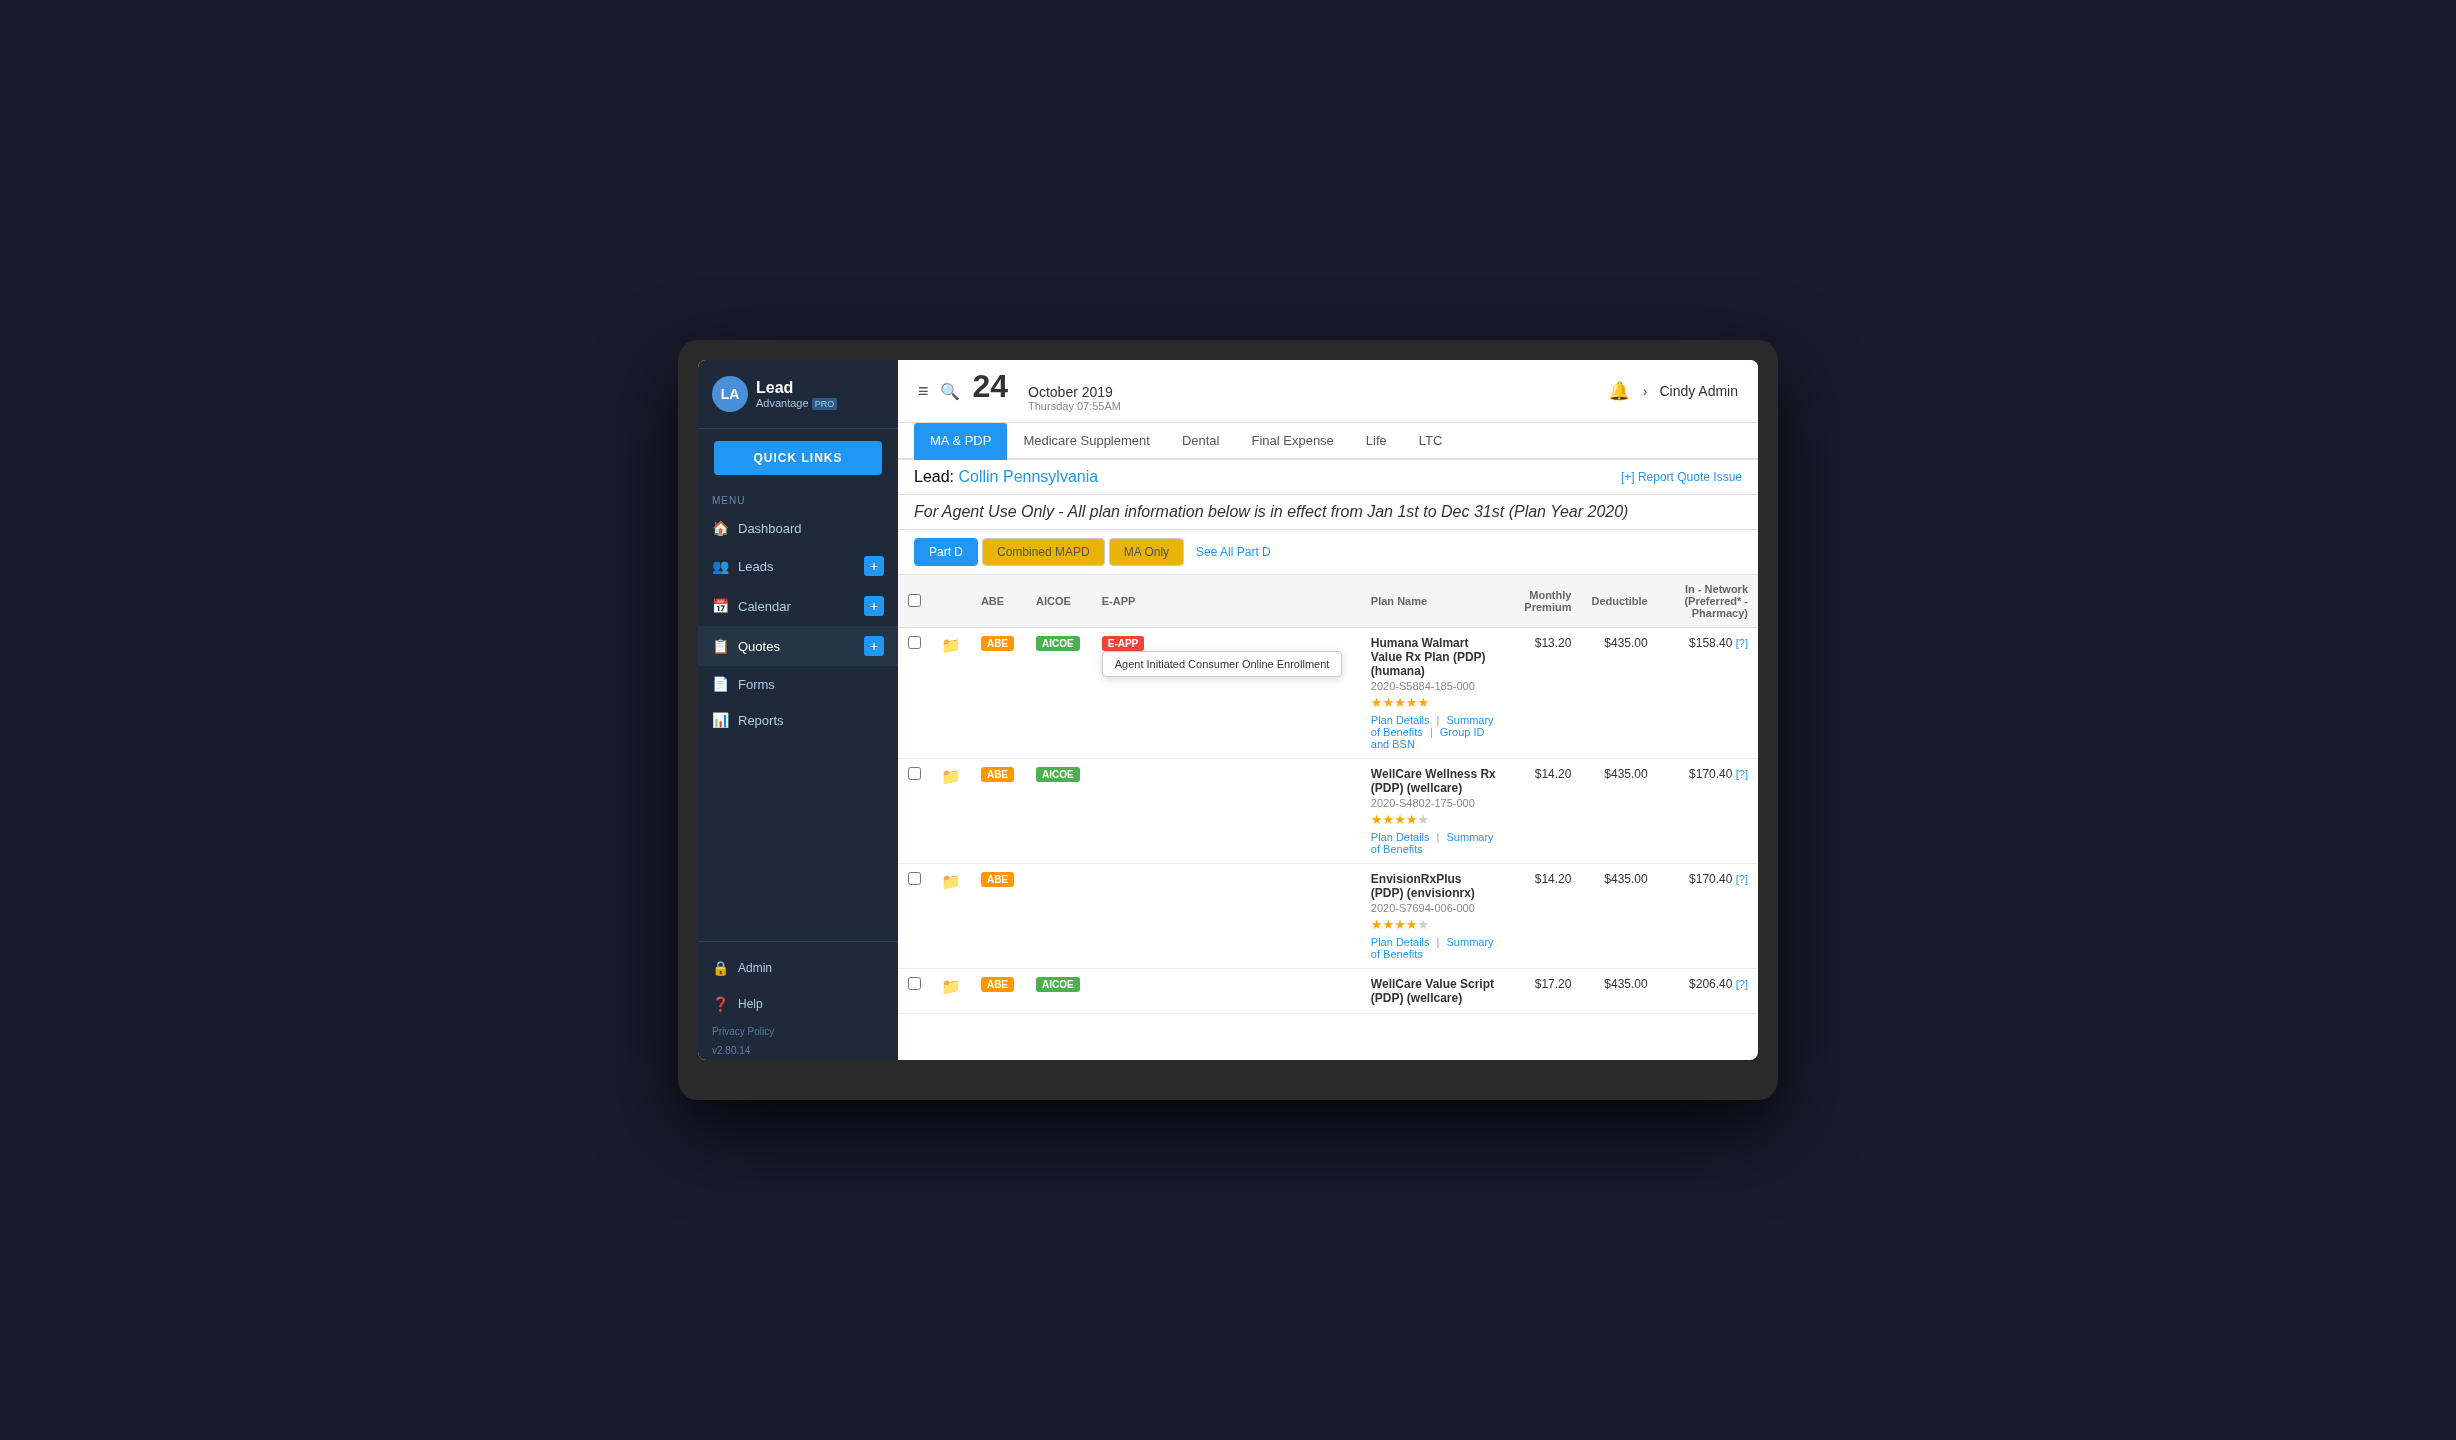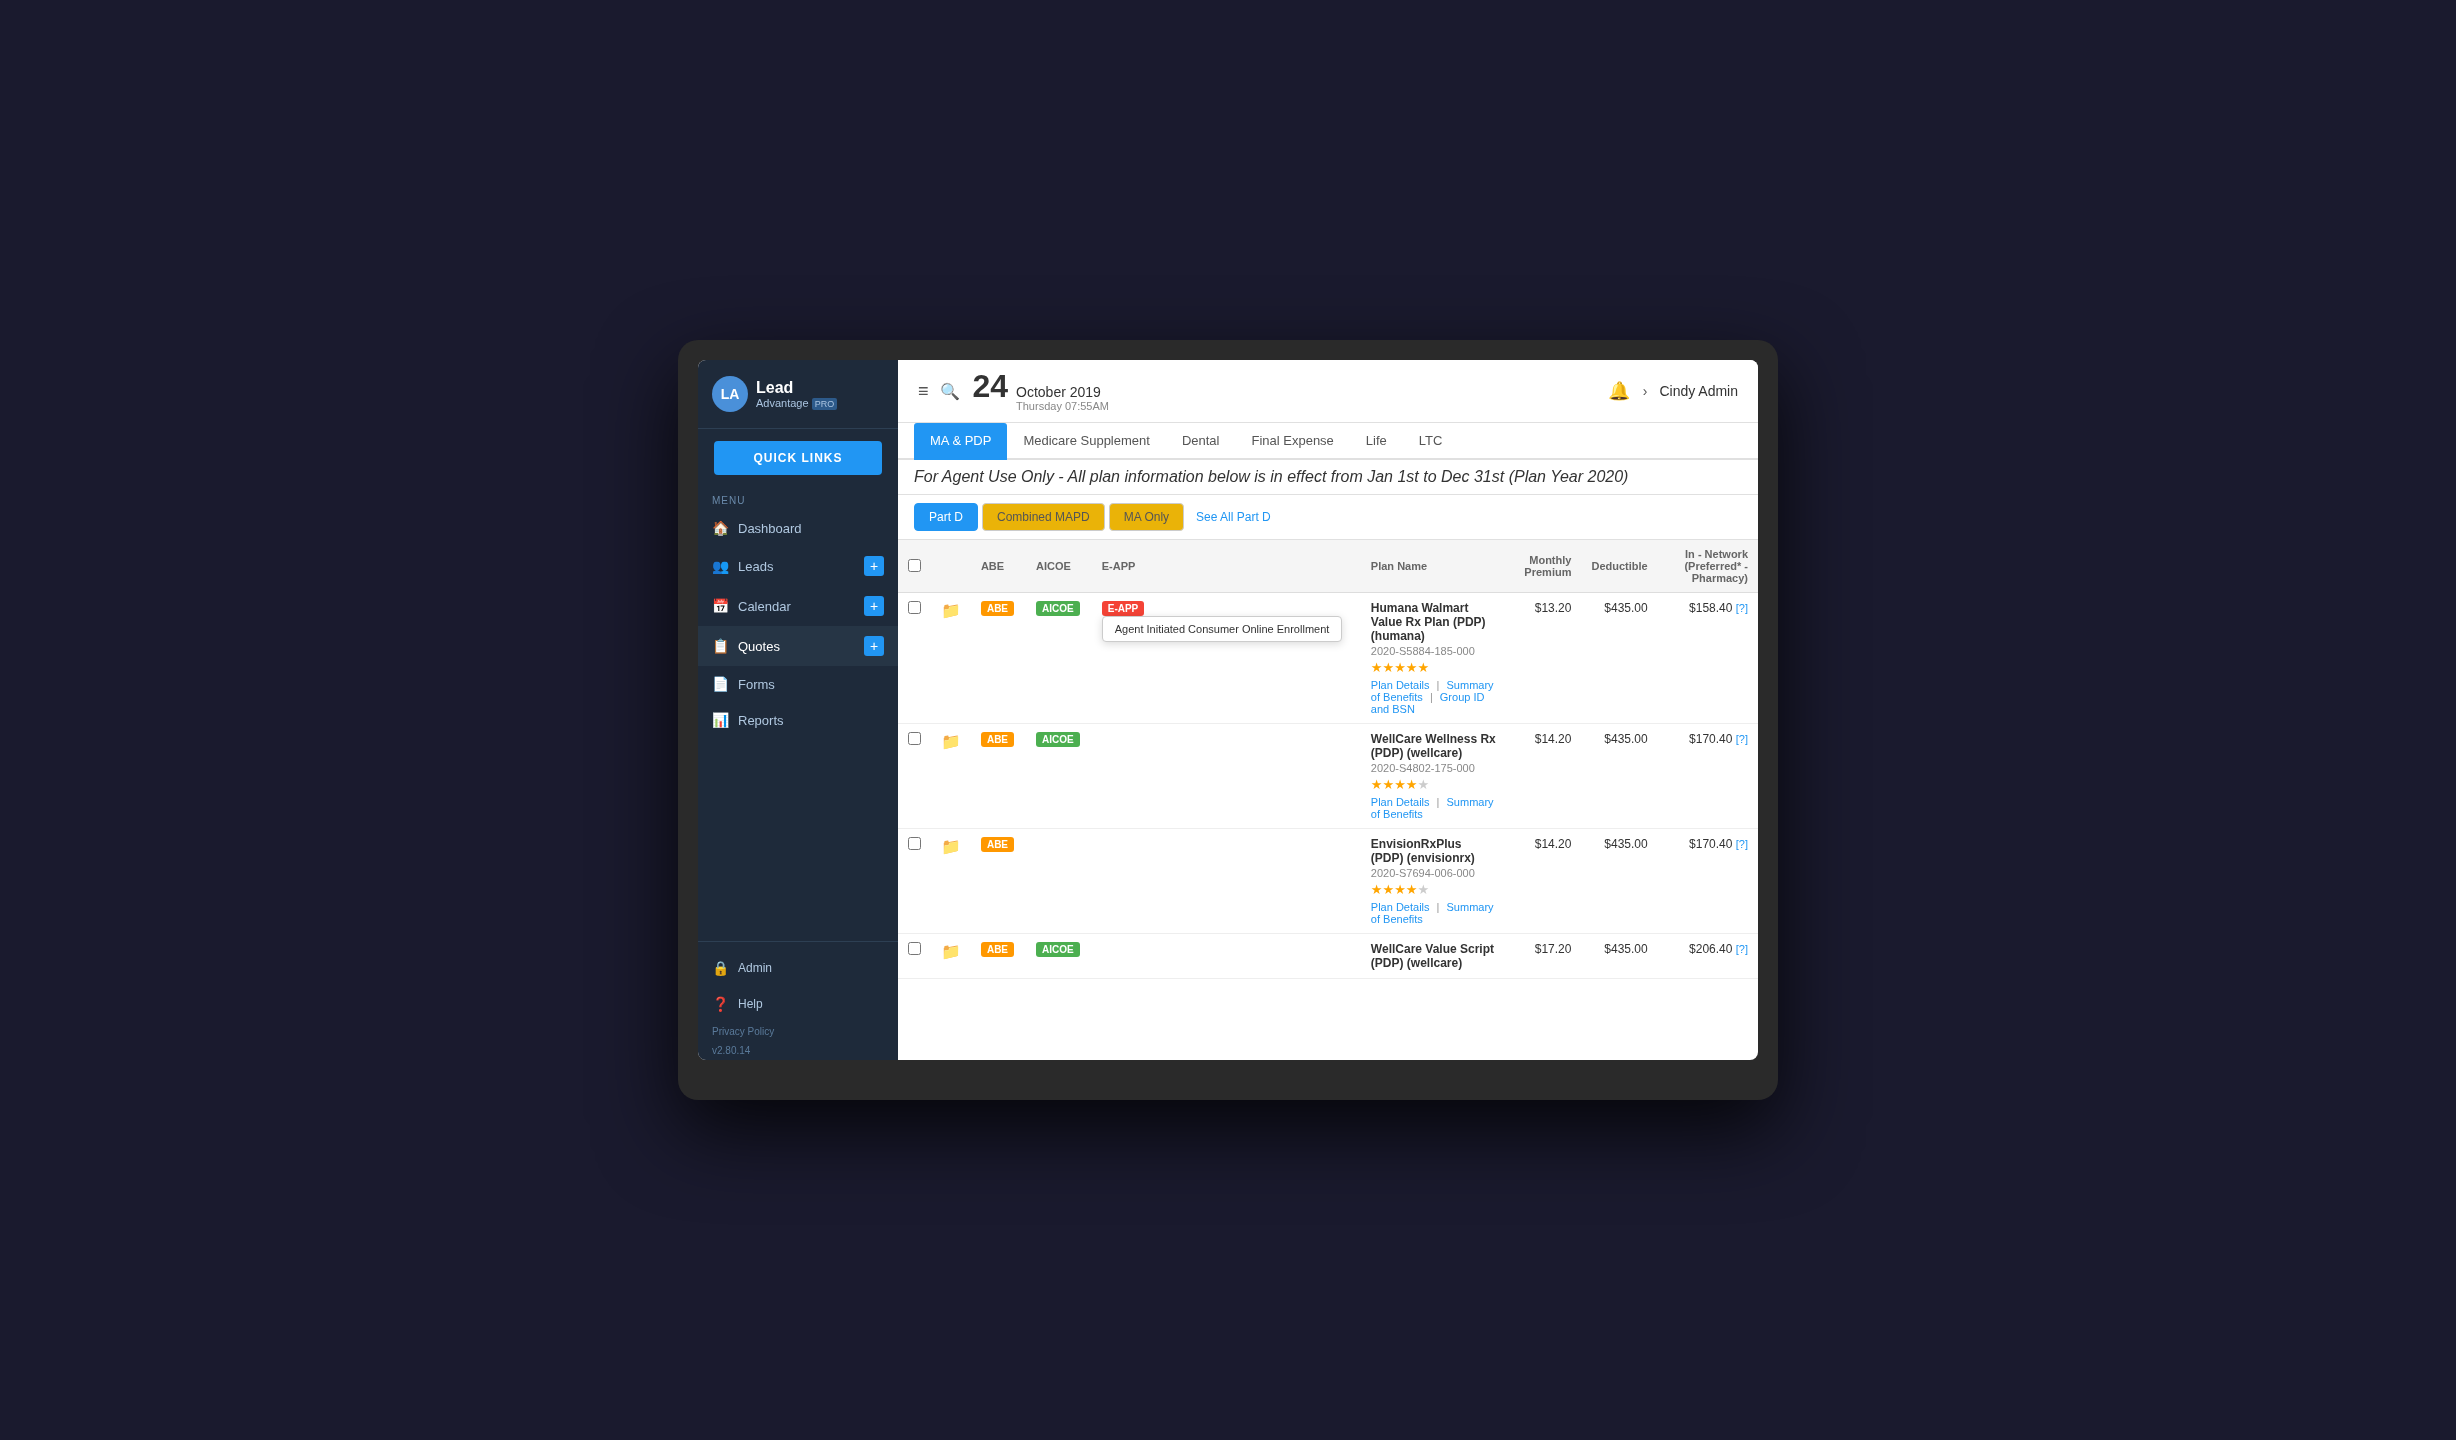--- a/index.html
+++ b/index.html
@@ -160,21 +160,21 @@
       color: #555;
     }
     .header-search-icon {
       font-size: 16px;
       color: #555;
       cursor: pointer;
     }
     .header-date {
       display: flex;
       align-items: baseline;
-      gap: 8px;
+      gap: 20px;
     }
     .header-day {
       font-size: 32px;
       font-weight: bold;
       color: #333;
       line-height: 1;
     }
     .header-month-year {
       display: flex;
       flex-direction: column;
@@ -520,20 +520,27 @@
 
           <div class="tabs-bar">
             <div class="tab active">MA &amp; PDP</div>
             <div class="tab">Medicare Supplement</div>
             <div class="tab">Dental</div>
             <div class="tab">Final Expense</div>
             <div class="tab">Life</div>
             <div class="tab">LTC</div>
           </div>
 
+          <div class="lead-bar">
+            <div>
+              <span>Lead:</span>
+              <span class="lead-link">Collin Pennsylvania</span>
+            </div>
+            <span class="report-link">[+] Report Quote Issue</span>
+          </div>
 
 
           <div class="notice-bar">For Agent Use Only - All plan information below is in effect from Jan 1st to Dec 31st (Plan Year 2020)</div>
 
           <div class="sub-tabs">
             <div class="sub-tab active">Part D</div>
             <div class="sub-tab">Combined MAPD</div>
             <div class="sub-tab">MA Only</div>
             <span class="sub-tab-link">See All Part D</span>
           </div>

